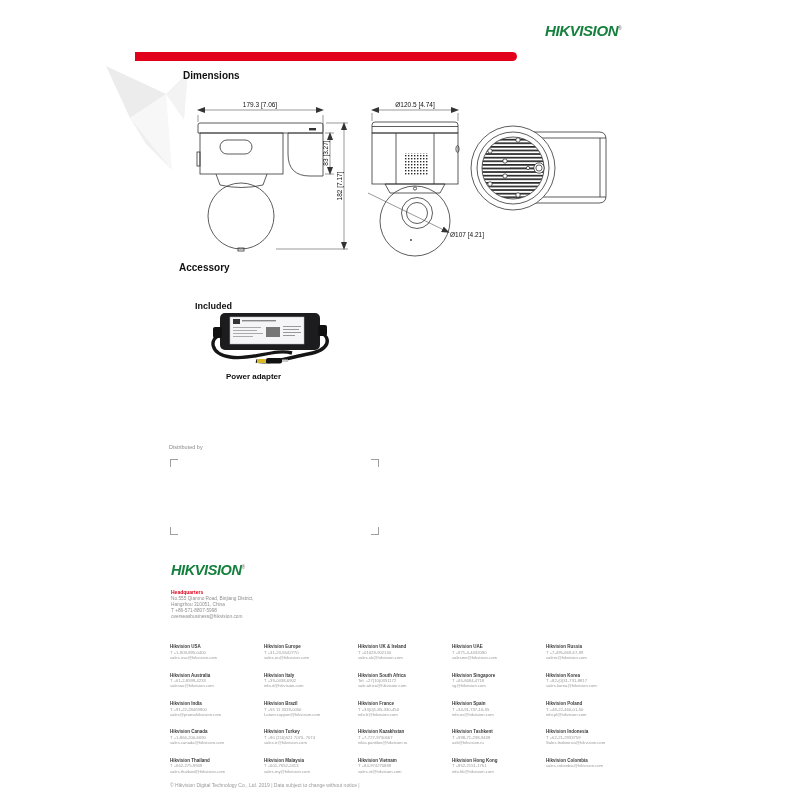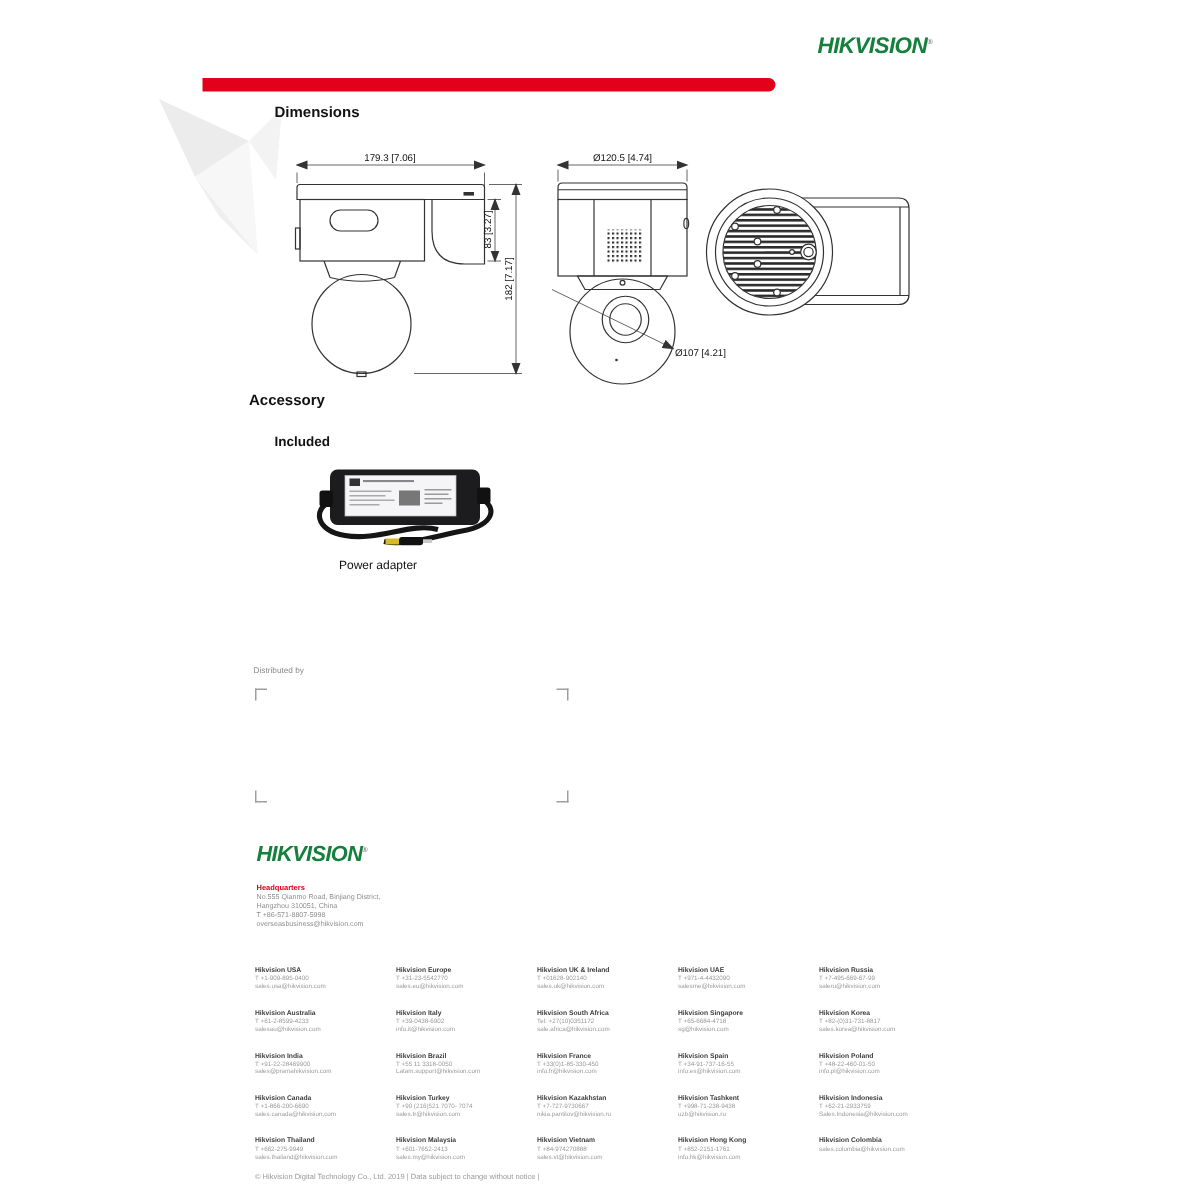--- a/index.html
+++ b/index.html
@@ -14,23 +14,23 @@
   .logo .hik{color:#15803d;}
   .logo .vision{color:#15803d;}
   .logo sup{font-size:5px;color:#8a8a8a;font-style:normal;}
   #top-logo{left:545px;top:22px;font-size:15px;}
   #footer-logo{left:171px;top:562px;font-size:14.5px;}
 
   #red-bar{left:135px;top:52px;width:382px;height:9px;background:#e2001a;border-radius:0 5px 5px 0;}
 
   h1.section{font-size:10px;font-weight:bold;color:#111;margin:0;}
   #dims-title{left:183px;top:70px;}
-  #acc-title{left:166px;top:262px;}
-  #acc-sub{left:183px;top:289px;font-size:9px;font-weight:bold;color:#111;margin:0;}
-  #adapter-caption{left:226px;top:372px;font-size:8px;font-weight:normal;color:#111;}
+  #acc-title{left:179px;top:262px;}
+  #acc-sub{left:183px;top:289px;font-size:9px;font-weight:bold;color:#111;margin:12px;}
+  #adapter-caption{left:226px;top:372px;font-size:8px;font-weight:bold;color:#111;}
 
   
   .half{transform:scale(0.5);transform-origin:0 0;}
   #distributed{left:169px;top:444px;font-size:11px;color:#8a8a8a;}
   .corner{position:absolute;width:7px;height:7px;border:0 solid #9f9f9f;}
   #corner-tl{left:170px;top:459px;border-top-width:1px;border-left-width:1px;}
   #corner-tr{left:371px;top:459px;border-top-width:1px;border-right-width:1px;}
   #corner-bl{left:170px;top:527px;border-bottom-width:1px;border-left-width:1px;}
   #corner-br{left:371px;top:527px;border-bottom-width:1px;border-right-width:1px;}
 

